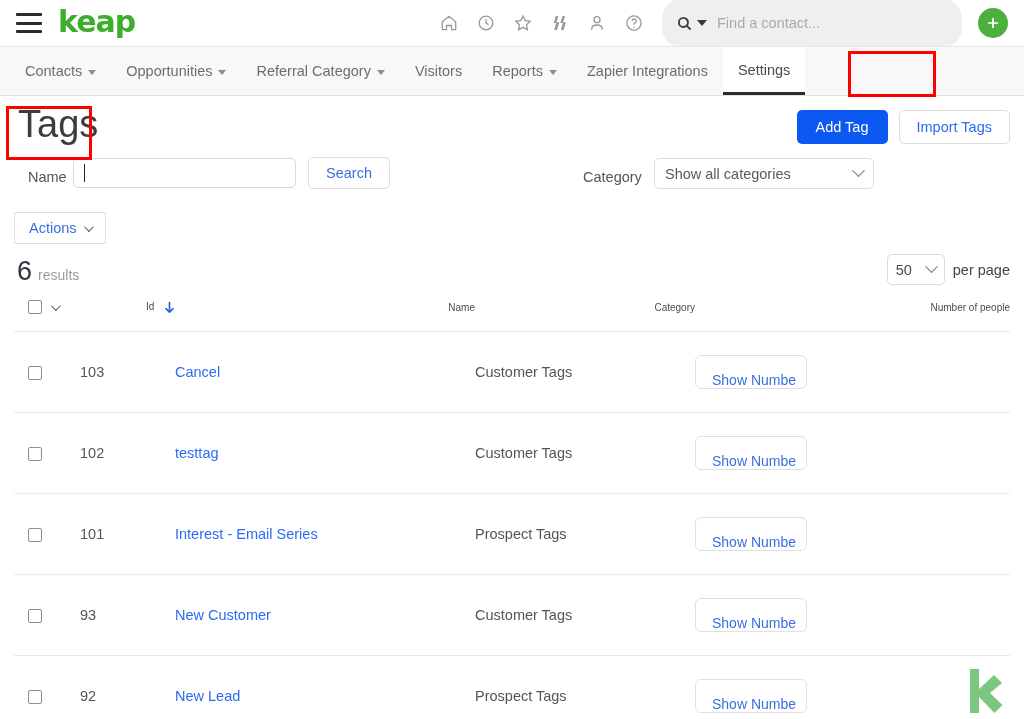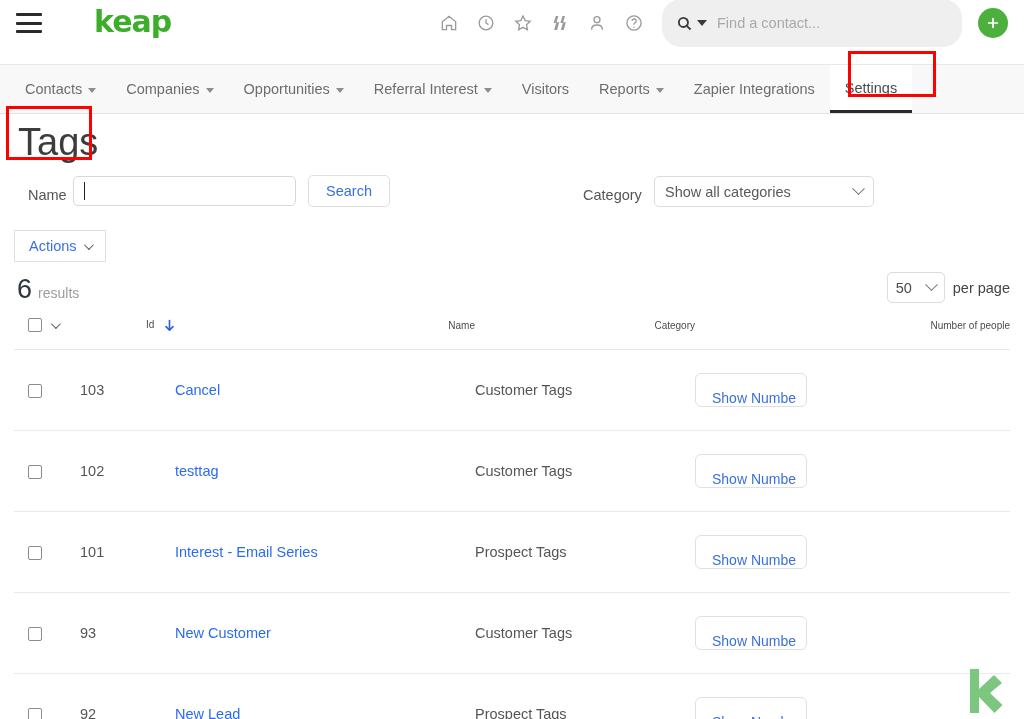--- a/index.html
+++ b/index.html
@@ -29,21 +29,20 @@
   }
   .hamburger span { display:block; height: 3px; background: #2b2b2b; border-radius: 1px; }
   .brand {
     font-size: 30px;
     font-weight: bold;
     color: #3DAE2B;
     letter-spacing: -1px;
     line-height: 1;
     margin-top: -2px;
     font-family: "DejaVu Sans", sans-serif;
-    margin-left: 36px;
   }
   .topbar-spacer { flex: 1; }
   .top-icons { display: flex; align-items: center; gap: 17px; margin-right: 18px; }
   .top-icons .ic { width: 20px; height: 20px; display: block; cursor: pointer; color: #9a9a9a; }
   .searchbox {
     width: 300px; height: 48px;
     background: #efefef;
     border-radius: 19px;
     display: flex; align-items: center;
     padding: 16px 14px;
@@ -65,21 +64,20 @@
   
   .navbar {
     height: 50px;
     background: #f8f8f8;
     border-top: 1px solid #e8e8e8;
     border-bottom: 1px solid #e2e2e2;
     display: flex;
     align-items: stretch;
     padding-left: 10px;
     position: relative;
-    margin-top: 18px;
   }
   .navitem {
     display: flex; align-items: center; gap: 6px;
     padding: 0 15px;
     font-size: 14.5px;
     color: #6d6d6d;
     cursor: pointer;
     position: relative;
   }
   .navitem.active {
@@ -354,29 +352,25 @@
       </svg>
   </div>
 </div>
 
 <div class="navbar">
   <div class="navitem">
     <span>Contacts</span>
     <i class="navcaret"></i>
   </div>
   <div class="navitem">
-    <span>Companies</span>
-    <i class="navcaret"></i>
-  </div>
-  <div class="navitem">
     <span>Opportunities</span>
     <i class="navcaret"></i>
   </div>
   <div class="navitem">
-    <span>Referral Interest</span>
+    <span>Referral Category</span>
     <i class="navcaret"></i>
   </div>
   <div class="navitem">
     <span>Visitors</span>
   </div>
   <div class="navitem">
     <span>Reports</span>
     <i class="navcaret"></i>
   </div>
   <div class="navitem">
@@ -385,20 +379,24 @@
   <div class="navitem active">
     <span>Settings</span>
   </div>
 </div>
 <div class="annot-box" id="annot-settings"></div>
 
 <div class="page">
 
   <div class="title-row">
     <h1 class="page-title">Tags</h1>
+    <div class="action-btns">
+      <button class="btn-primary">Add Tag</button>
+      <button class="btn-outline">Import Tags</button>
+    </div>
   </div>
 
   <div class="filter-row">
     <span class="name-label">Name</span>
     <input class="name-input" type="text" value="" placeholder="" style="">
     <span class="text-caret"></span>
     <button class="btn-search">Search</button>
 
     <span class="cat-label">Category</span>
     <div class="cat-select">

